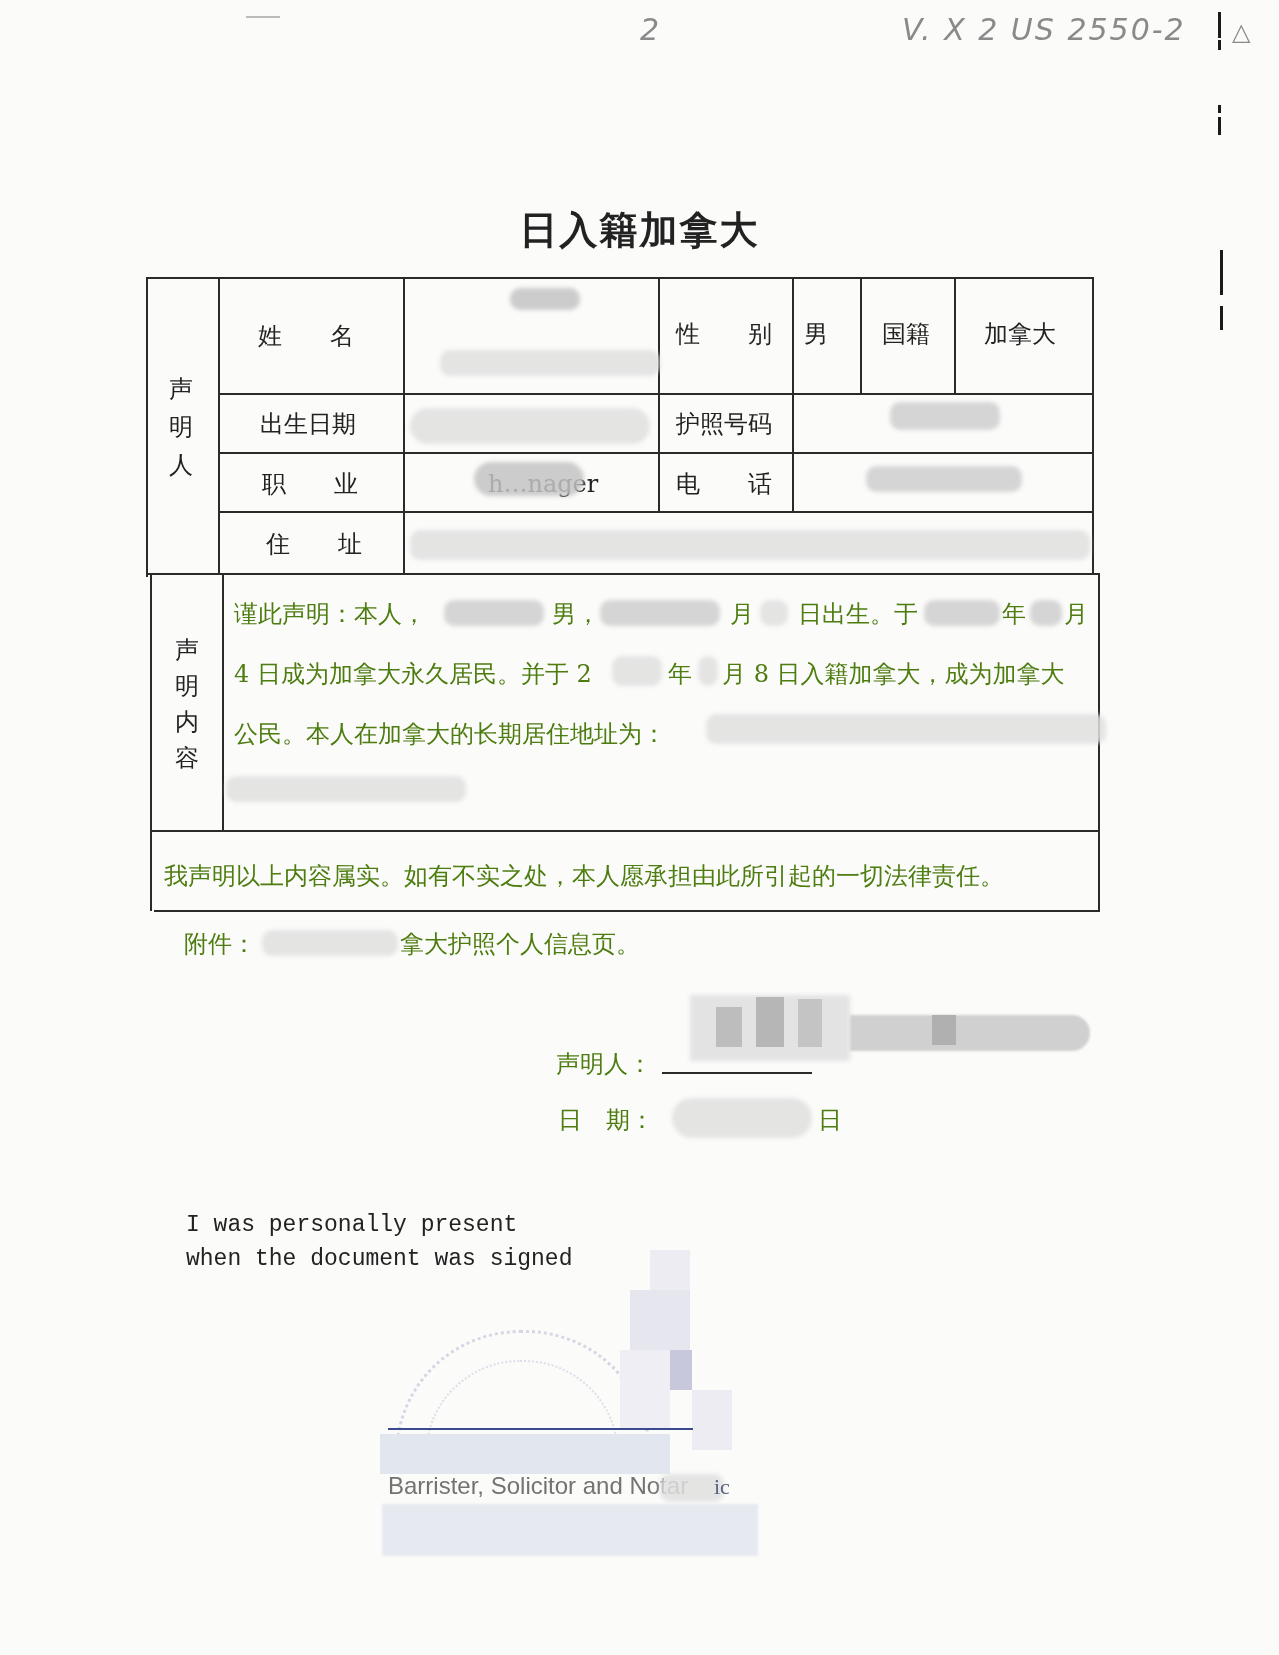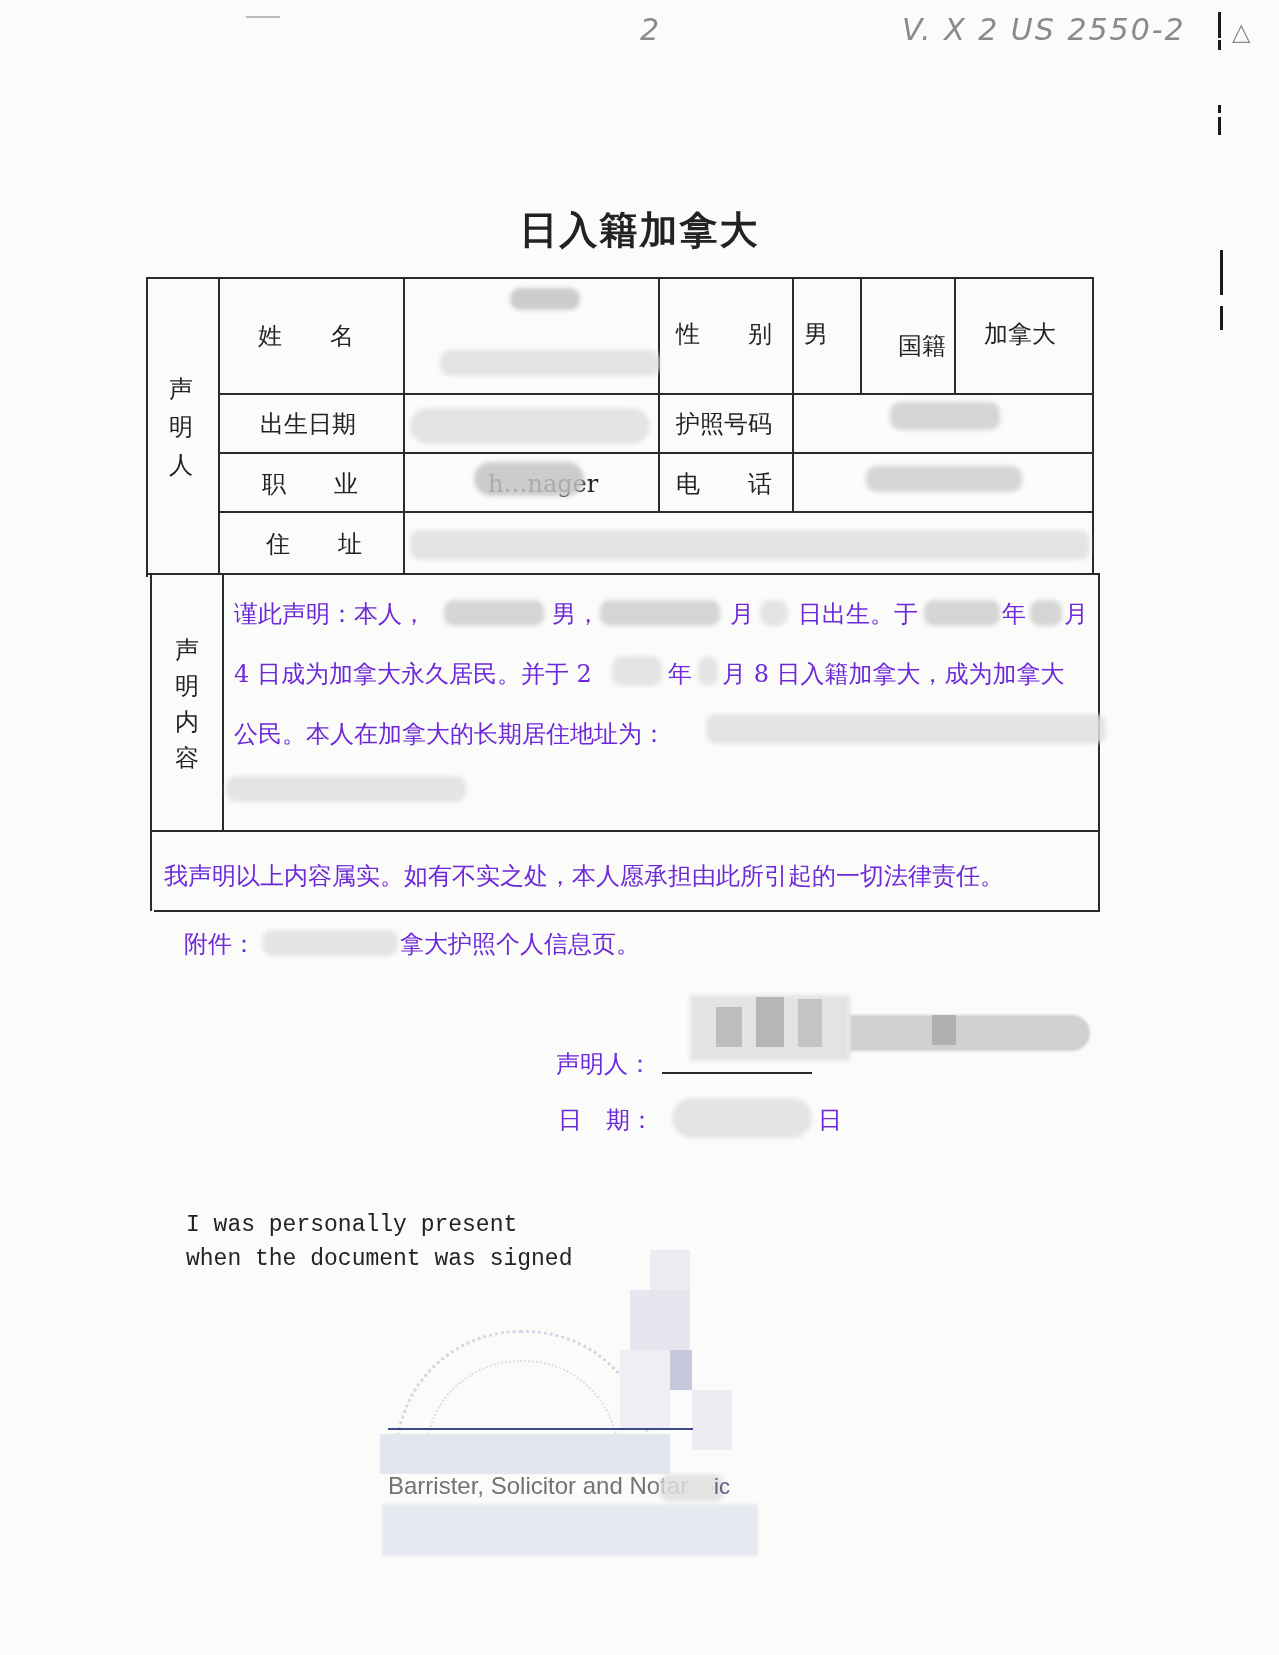--- a/index.html
+++ b/index.html
@@ -15,21 +15,21 @@
   .title {
     position:absolute; left:0; width:1279px; top:205px; text-align:center;
     font-family:"DejaVu Sans", sans-serif; font-weight:bold; font-size:38px; letter-spacing:2px; color:#222;
   }
   .line { position:absolute; background:#2a2a2a; }
   .cell-text { position:absolute; font-size:24px; color:#222; white-space:nowrap; }
   .blur { position:absolute; background:#cfcfcf; border-radius:10px; filter:blur(2px); opacity:0.85; }
   .blur.light { background:#e0e0e0; }
   .blur.mid { background:#c4c4c4; }
   .pix { position:absolute; }
-  .body-text { position:absolute; font-size:24px; color:#6d28d9; white-space:nowrap; }
+  .body-text { position:absolute; font-size:24px; color:#4d7c0f; white-space:nowrap; }
   .mono { font-family:"Liberation Mono", "DejaVu Sans Mono", monospace; font-size:23px; color:#222; }
   .vert { position:absolute; font-size:24px; line-height:38px; width:30px; text-align:center; color:#222; }
 </style>
 </head>
 <body>
 
 <div class="abs hand" style="left:640px; top:12px; font-size:30px;">2</div>
 <div class="abs hand" style="left:902px; top:12px; font-size:30px; letter-spacing:2px;text-align:right;">V. X 2 US 2550-2</div>
 <div class="abs hand" style="left:1232px; top:18px; font-size:24px; font-style:normal;">△</div>
 <div class="mark" style="left:1218px; top:12px; height:26px;"></div>
@@ -80,21 +80,21 @@
 
   <div class="blur light" style="left:410px; top:408px; width:240px; height:36px; border-radius:18px;"></div>
 
   <div class="cell-text" style="left:488px; top:470px; font-size:24px;">h…nager</div>
   <div class="blur mid" style="left:474px; top:462px; width:110px; height:34px; border-radius:17px;"></div>
 
   <div class="blur light" style="left:410px; top:530px; width:680px; height:30px;"></div>
 
   <div class="cell-text" style="left:676px; top:318px;">性　　别</div>
   <div class="cell-text" style="left:804px; top:318px;">男</div>
-  <div class="cell-text" style="left:882px; top:330px;margin-left:16px;">国籍</div>
+  <div class="cell-text" style="left:882px; top:318px;">国籍</div>
   <div class="cell-text" style="left:984px; top:318px;">加拿大</div>
   <div class="cell-text" style="left:676px; top:408px;">护照号码</div>
   <div class="blur" style="left:890px; top:402px; width:110px; height:28px;"></div>
   <div class="cell-text" style="left:676px; top:468px;">电　　话</div>
   <div class="blur" style="left:866px; top:466px; width:156px; height:26px;"></div>
 
   <div class="vert" style="left:172px; top:632px; line-height:36px;">
     <div>声</div>
     <div>明</div>
     <div>内</div>
@@ -159,14 +159,14 @@
   <div style="position:absolute; left:50px; top:100px; width:22px; height:40px; background:#c8c8dc;"></div>
   <div style="position:absolute; left:0; top:100px; width:50px; height:80px; background:#eeeef4;"></div>
   <div style="position:absolute; left:72px; top:140px; width:40px; height:60px; background:#ececf2;"></div>
 </div>
 <div class="line" style="left:388px; top:1428px; width:305px; height:2px; background:#3b4a8f;"></div>
 <div class="abs" style="left:380px; top:1434px; width:290px; height:40px; background:#e2e6ee;"></div>
 <div class="abs" style="left:388px; top:1472px; font-family:'Liberation Sans', sans-serif; font-size:24px; color:#737373; white-space:nowrap;">
   <span>Barrister, Solicitor and Notar</span>
 </div>
 <div class="blur light" style="left:660px; top:1474px; width:64px; height:28px;"></div>
-<div class="abs" style="left:714px; top:1474px; font-family:Liberation Sans, sans-serif; font-size:22px; color:#5a6280;">ic</div>
+<div class="abs" style="left:714px; top:1474px; font-family:Liberation Serif, serif; font-size:22px; color:#5a6280;">ic</div>
 <div class="abs" style="left:382px; top:1504px; width:376px; height:52px; background:#e6e9f0; filter:blur(1px);"></div>
 
 </body></html>

